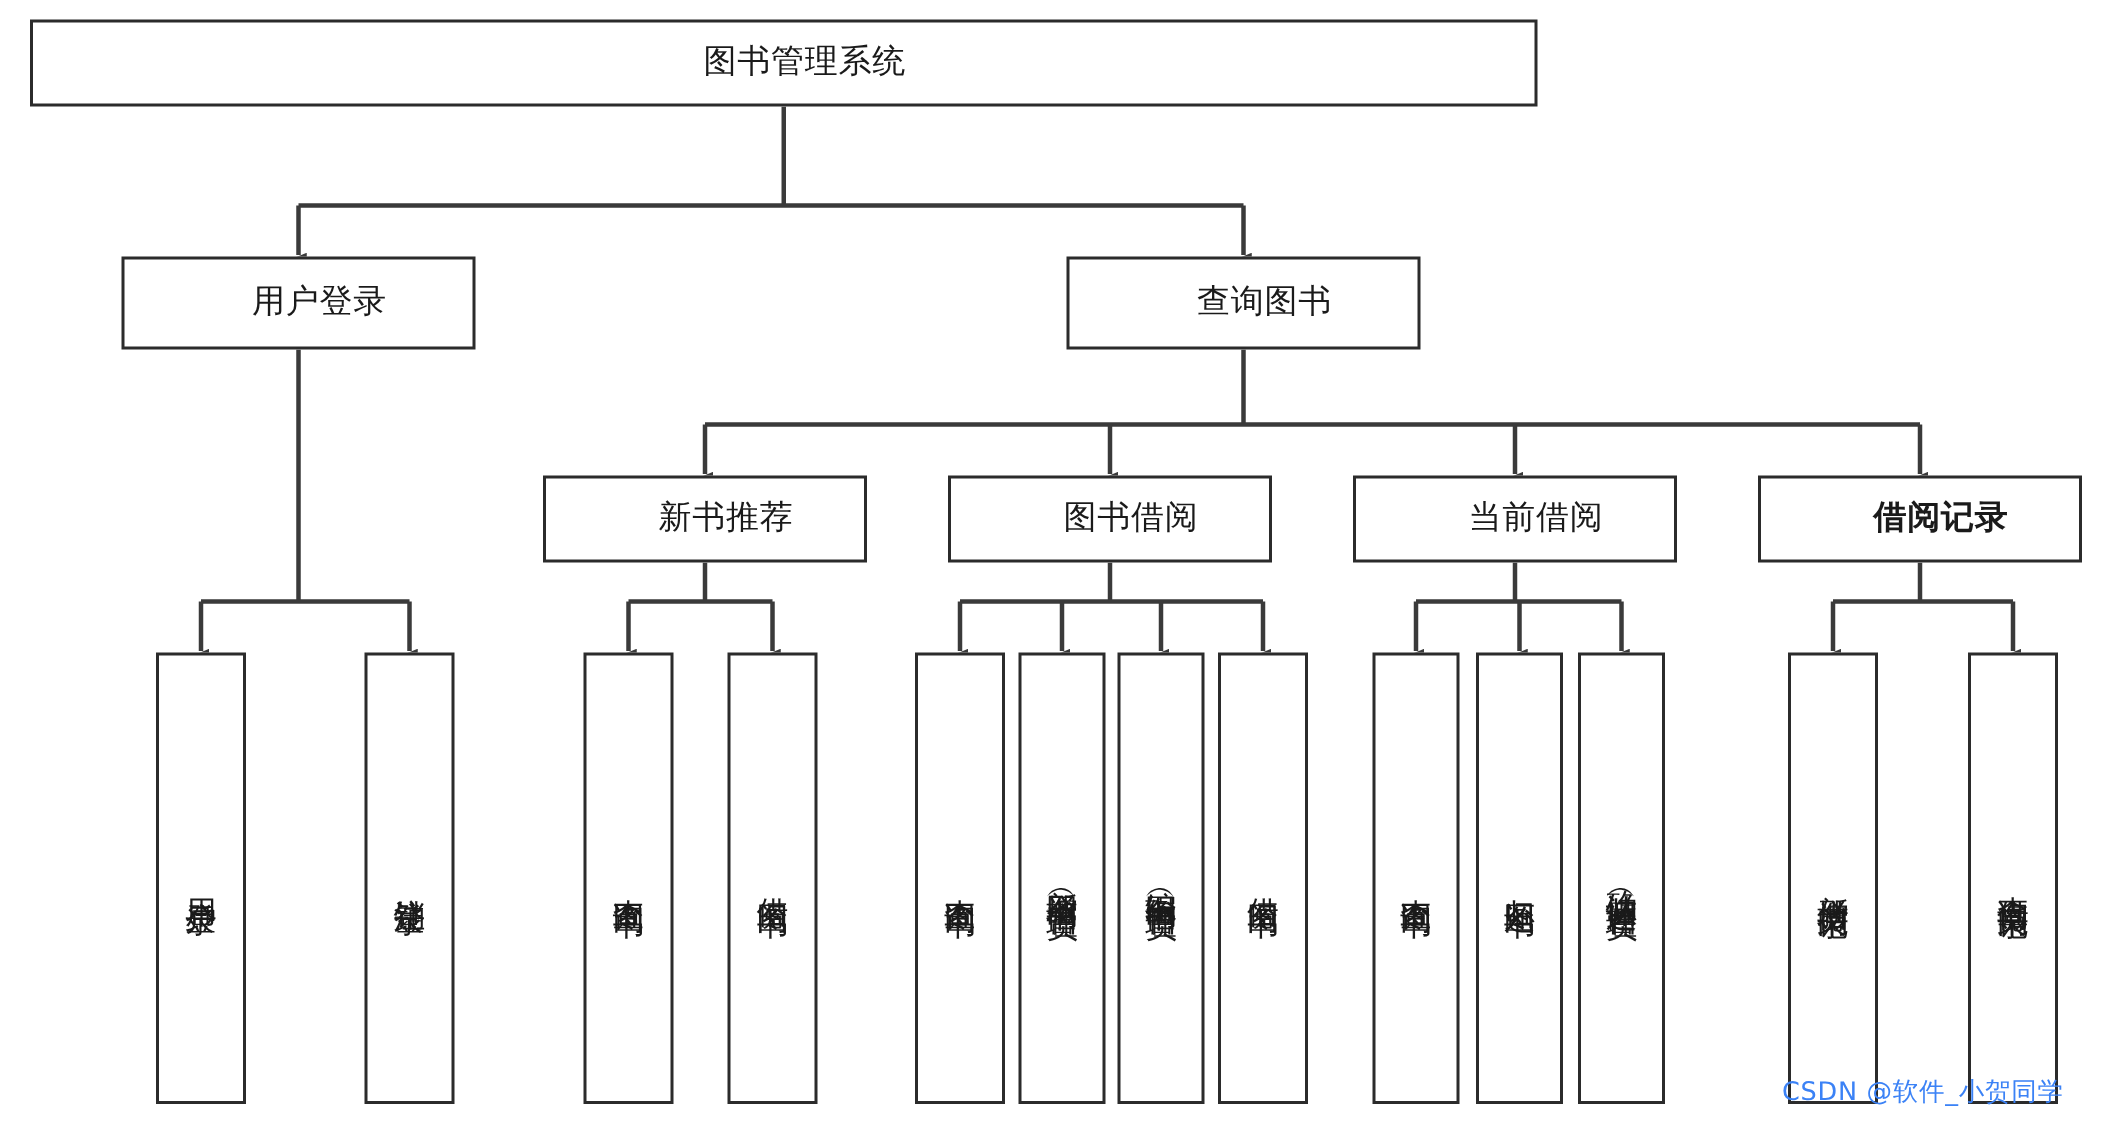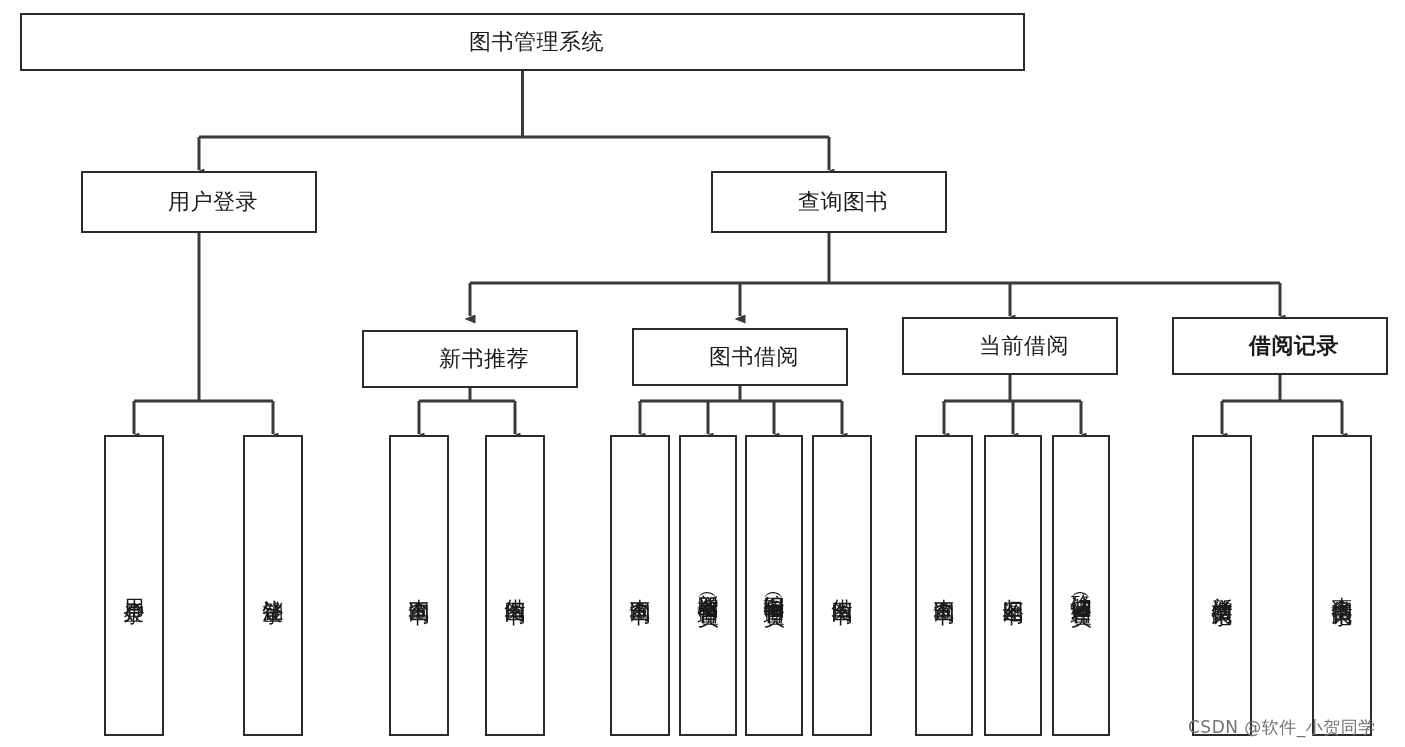--- a/index.html
+++ b/index.html
@@ -54,21 +54,21 @@
   .node-v .vtext {
     writing-mode: vertical-rl;
     text-orientation: upright;
     white-space: nowrap;
   }
   #watermark {
     position: absolute;
     left: 1188px;
     top: 716px;
     font-size: 17px;
-    color: #737373;
+    color: #3b82f6;
     white-space: nowrap;
     letter-spacing: 0.5px;
   }
 </style>
 </head>
 <body>
 
 <div id="canvas">
   <svg id="edges" viewBox="0 0 1405 747" xmlns="http://www.w3.org/2000/svg">
     <defs>
@@ -122,24 +122,24 @@
       </div>
       <div class="node node-h" style="left: 711px; top: 171px; width: 236px; height: 62px;">
         <span class="htext">查询图书</span>
       </div>
       <div class="node node-v" style="left: 104px; top: 435px; width: 60px; height: 301px;">
         <span class="vtext">用户登录</span>
       </div>
       <div class="node node-v" style="left: 243px; top: 435px; width: 60px; height: 301px;">
         <span class="vtext">注销登录</span>
       </div>
-      <div class="node node-h" style="left: 362px; top: 317px; width: 216px; height: 58px; margin-top: 13px;">
+      <div class="node node-h" style="left: 362px; top: 317px; width: 216px; height: 58px;">
         <span class="htext">新书推荐</span>
       </div>
-      <div class="node node-h" style="left: 632px; top: 328px; width: 216px; height: 58px;">
+      <div class="node node-h" style="left: 632px; top: 317px; width: 216px; height: 58px;">
         <span class="htext">图书借阅</span>
       </div>
       <div class="node node-h" style="left: 902px; top: 317px; width: 216px; height: 58px; align-items: center;">
         <span class="htext">当前借阅</span>
       </div>
       <div class="node node-h" style="left: 1172px; top: 317px; width: 216px; height: 58px; font-weight: bold;">
         <span class="htext">借阅记录</span>
       </div>
       <div class="node node-v" style="left: 389px; top: 435px; width: 60px; height: 301px;">
         <span class="vtext">查询图书</span>

